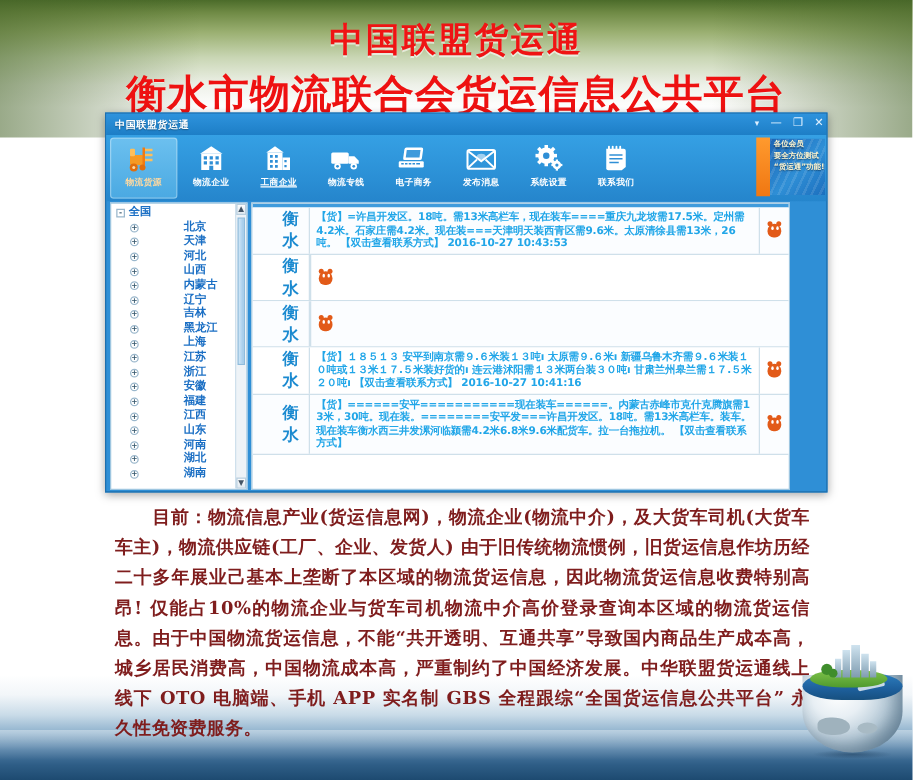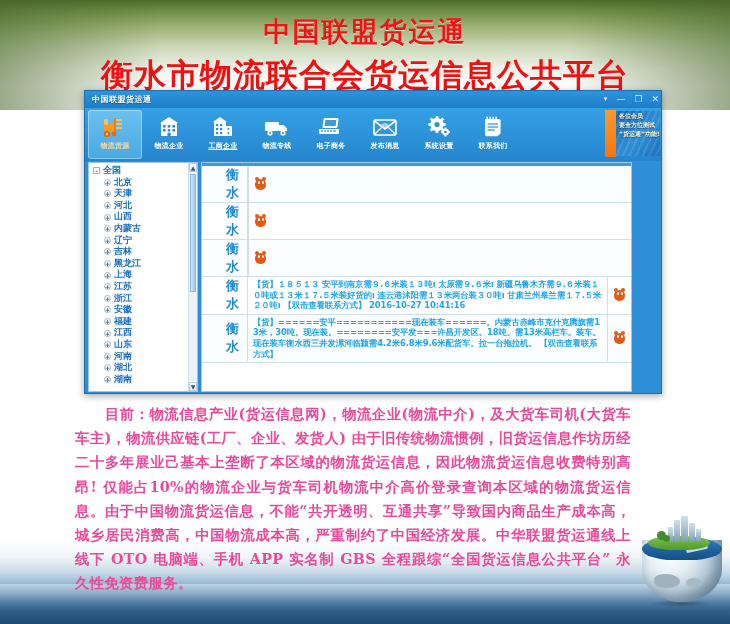--- a/index.html
+++ b/index.html
@@ -107,21 +107,21 @@
   .tree-node{
     display:flex; align-items:center; font-size:9px; color:#1b6fc4;
     font-weight:bold; line-height:11.6px; white-space:nowrap; cursor:pointer;
   }
   .tree-node .box{
     width:7px; height:7px; border:1px solid #9ab7cc; background:#fff;
     font-size:6px; line-height:5px; text-align:center; color:#33556b;
     margin-right:3px; flex:0 0 auto;
   }
   .tree-root{ padding-left:1px; }
-  .tree-child{ padding-left:12px; }
+  .tree-child{ padding-left:12px;gap:33px; }
   .tree-child .box{ border-radius:50%; }
   .tree-sb{
     position:absolute; right:0; top:0; width:9px; bottom:0;
     background:#eef3f7; border-left:1px solid #cfe0ec;
   }
   .tree-sb .up,.tree-sb .dn{
     height:9px; background:linear-gradient(to bottom,#fdfdfd,#dfe9f0);
     border:1px solid #b9cfdf; font-size:6px; text-align:center; line-height:7px; color:#456;
   }
   .tree-sb .dn{ position:absolute; bottom:0; left:0; right:0; }
@@ -160,23 +160,23 @@
     border-radius:50%;
   }
   .qq .ear-l{ left:0; } .qq .ear-r{ right:0; }
   .qq .eye-l,.qq .eye-r{
     position:absolute; top:3px; width:2px; height:3px; background:#fff; border-radius:50%;
   }
   .qq .eye-l{ left:2.5px; } .qq .eye-r{ right:2.5px; }
 
   
   .para{
-    position:absolute; left:75px; top:402px; width:556px;
+    position:absolute; left:92px; top:402px; width:556px;
     font-family:"DejaVu Serif","Liberation Serif",serif;
-    font-size:14.3px; line-height:24.2px; font-weight:bold; color:#ec4899;
+    font-size:14.3px; line-height:24.2px; font-weight:bold; color:#7f1d1d;
     text-indent:30px; text-align:justify; letter-spacing:.4px;
   }
 
   
   .globe{ position:absolute; left:640px; top:516px; width:84px; height:92px; }
   .globe .sphere{
     position:absolute; left:2px; top:24px; width:80px; height:62px;
     background:
       radial-gradient(ellipse at 35% 25%, #ffffff 0%, #e8eff4 28%, #b9ccd9 55%, #8aa5b7 80%, #6b8699 100%);
     border-radius:0 0 46px 46px / 0 0 38px 38px;
@@ -484,20 +484,21 @@
         <div class="thumb"></div>
         <div class="dn">▼</div>
       </div>
     </div>
 
     <div class="list-panel">
       <div class="list-head"></div>
       <div id="list-rows">
           <div class="row">
             <div class="cell-city">衡水</div>
+            <div class="cell-msg">【货】=许昌开发区。18吨。需13米高栏车，现在装车====重庆九龙坡需17.5米。定州需4.2米。石家庄需4.2米。现在装===天津明天装西青区需9.6米。太原清徐县需13米，26吨。 【双击查看联系方式】 2016-10-27 10:43:53</div>
             <div class="cell-ico">
               <span class="qq">
                 <span class="ear-l"></span>
                 <span class="ear-r"></span>
                 <span class="body"></span>
                 <span class="eye-l"></span>
                 <span class="eye-r"></span>
               </span>
             </div>
           </div>

